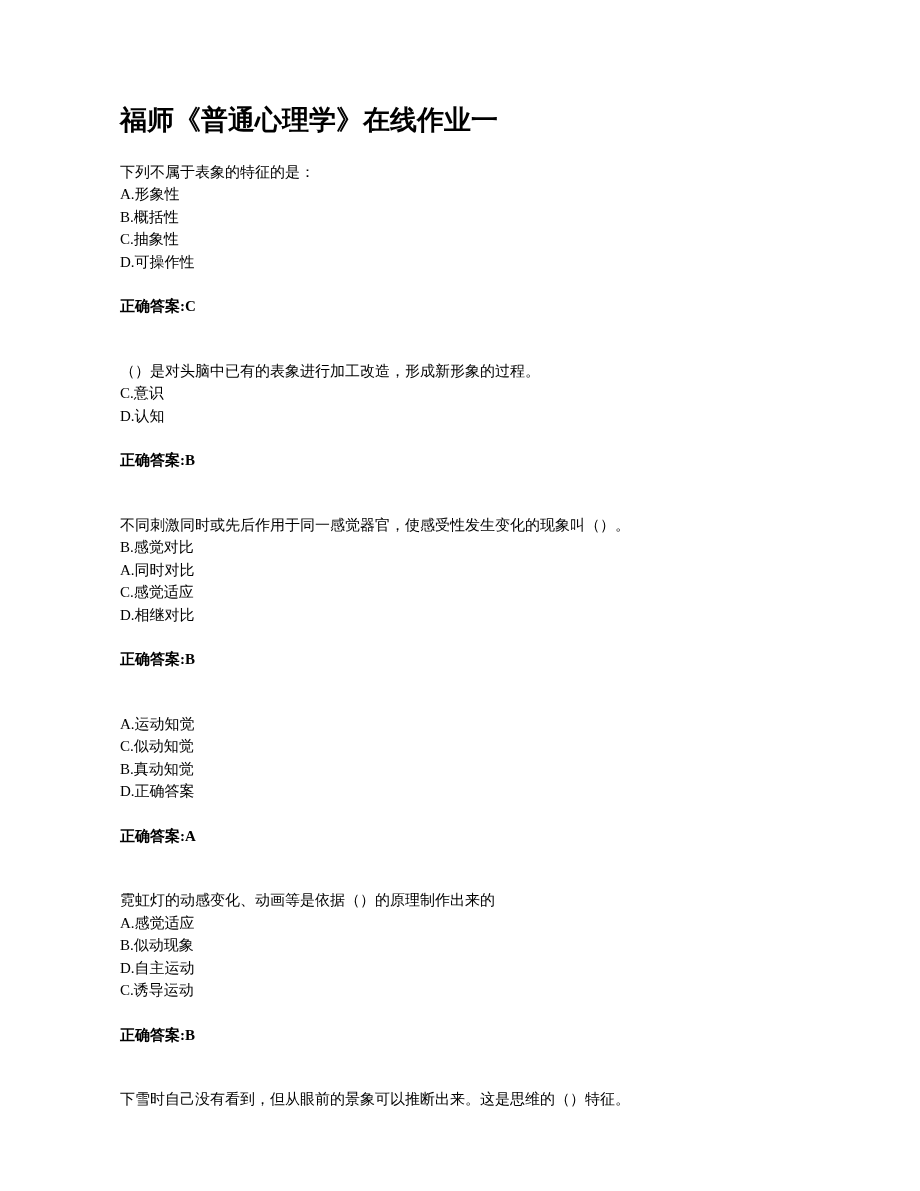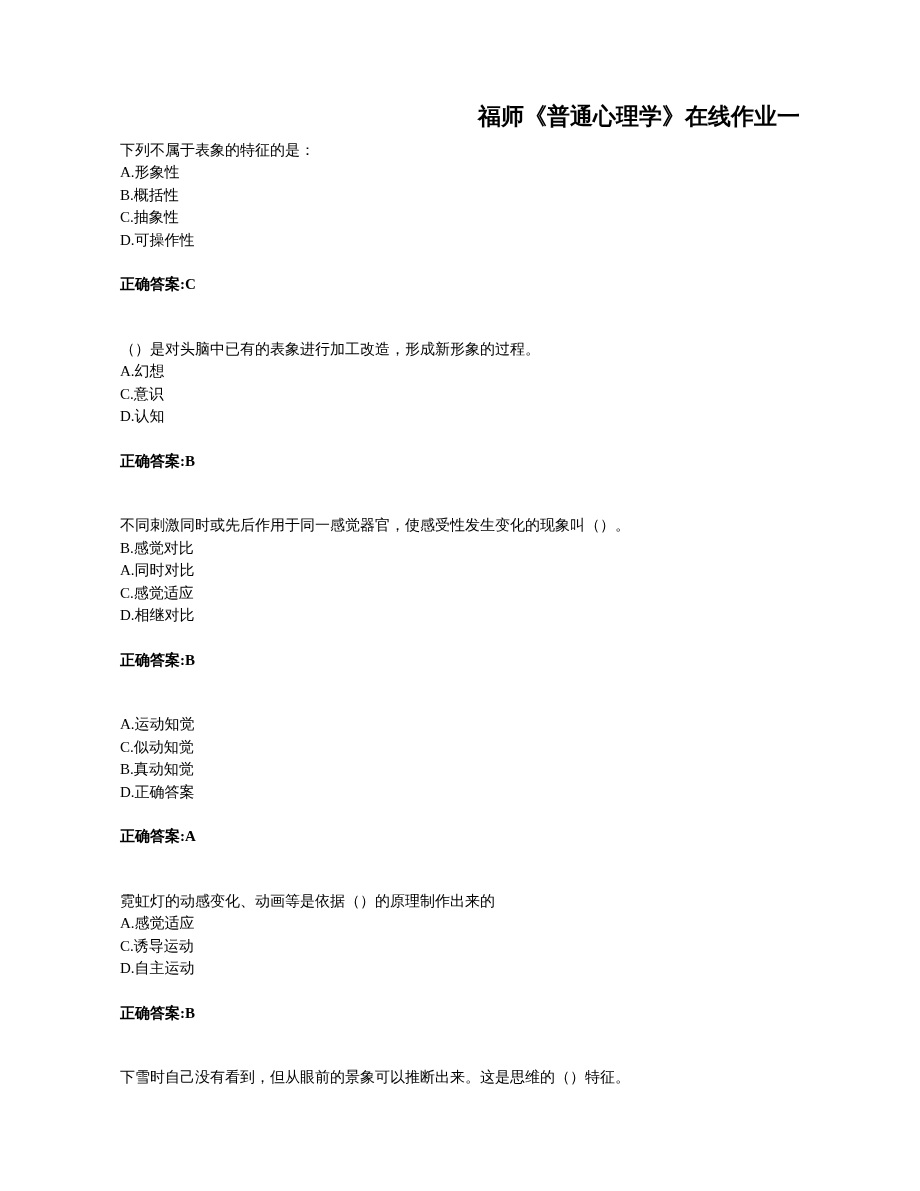--- a/index.html
+++ b/index.html
@@ -11,24 +11,24 @@
       width: 920px;
       height: 1191px;
       background: #ffffff;
       font-family: "SimSun", "宋体", serif;
       padding: 100px 120px 60px 120px;
       color: #000000;
       font-size: 15px;
       line-height: 1.5;
     }
     .title {
-      text-align: right;
-      font-size: 23px;
+      text-align: left;
+      font-size: 27px;
       font-weight: bold;
-      margin-bottom: 4px;
+      margin-bottom: 20px;
     }
     .question-block {
       margin-bottom: 42px;
     }
     .question-block:last-child {
       margin-bottom: 0;
     }
     .question-text {
       margin-bottom: 0;
     }
@@ -52,21 +52,20 @@
   <div class="question-text">下列不属于表象的特征的是：</div>
   <div class="option">A.形象性</div>
   <div class="option">B.概括性</div>
   <div class="option">C.抽象性</div>
   <div class="option">D.可操作性</div>
   <div class="answer">正确答案:C</div>
 </div>
 
 <div class="question-block">
   <div class="question-text">（）是对头脑中已有的表象进行加工改造，形成新形象的过程。</div>
-  <div class="option">A.幻想</div>
   <div class="option">C.意识</div>
   <div class="option">D.认知</div>
   <div class="answer">正确答案:B</div>
 </div>
 
 <div class="question-block">
   <div class="question-text">不同刺激同时或先后作用于同一感觉器官，使感受性发生变化的现象叫（）。</div>
   <div class="option">B.感觉对比</div>
   <div class="option">A.同时对比</div>
   <div class="option">C.感觉适应</div>
@@ -78,20 +77,21 @@
   <div class="option">A.运动知觉</div>
   <div class="option">C.似动知觉</div>
   <div class="option">B.真动知觉</div>
   <div class="option">D.正确答案</div>
   <div class="answer">正确答案:A</div>
 </div>
 
 <div class="question-block">
   <div class="question-text">霓虹灯的动感变化、动画等是依据（）的原理制作出来的</div>
   <div class="option">A.感觉适应</div>
+  <div class="option">B.似动现象</div>
+  <div class="option">D.自主运动</div>
   <div class="option">C.诱导运动</div>
-  <div class="option">D.自主运动</div>
   <div class="answer">正确答案:B</div>
 </div>
 
 <div class="question-block last-question">
   <div class="question-text">下雪时自己没有看到，但从眼前的景象可以推断出来。这是思维的（）特征。</div>
 </div>
 
 </body></html>

